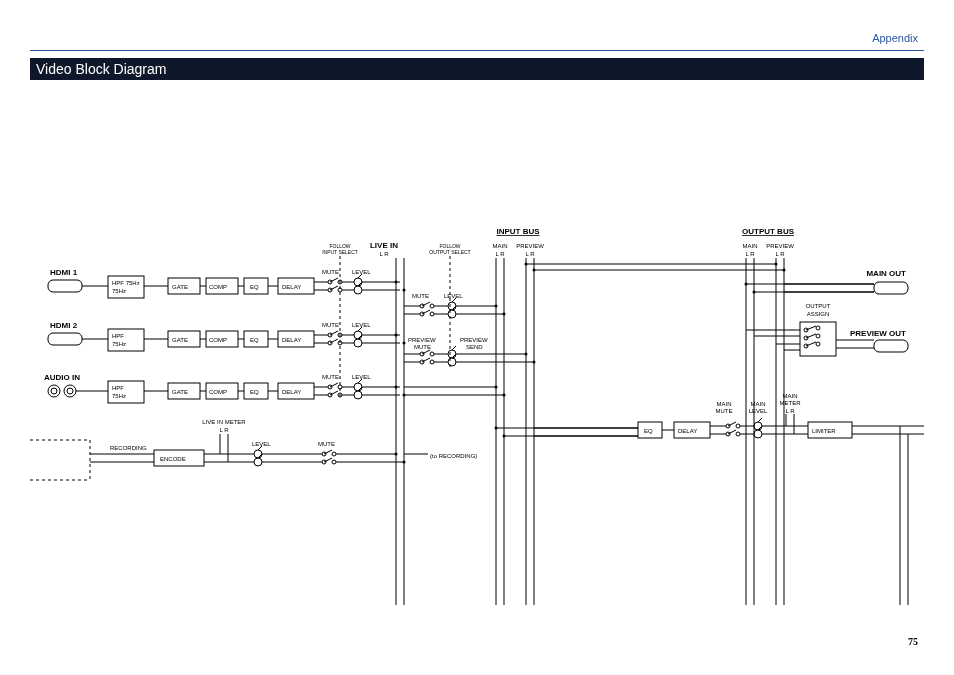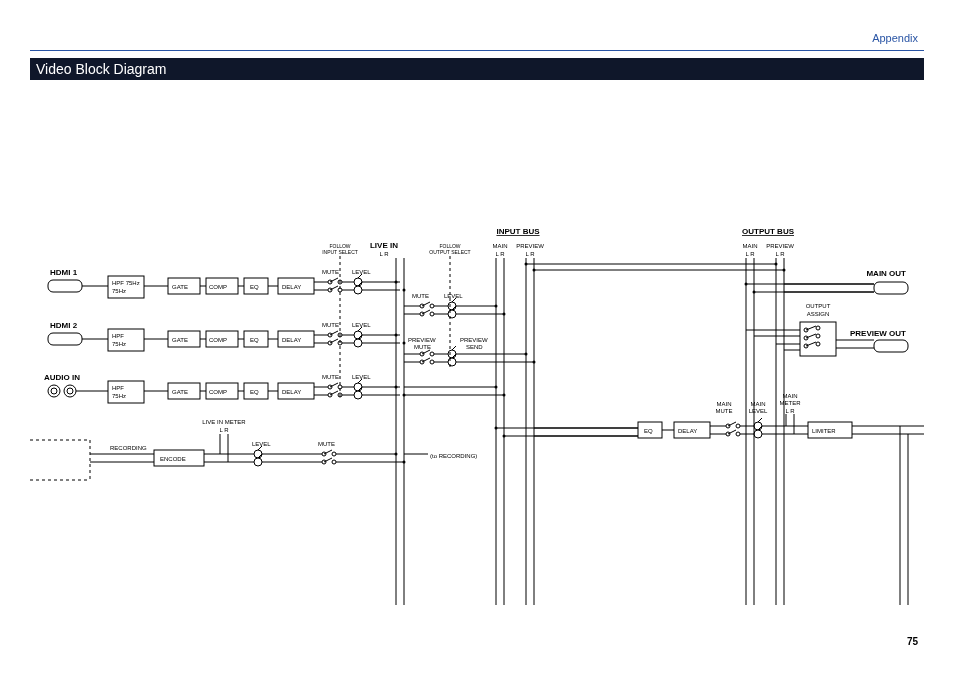--- a/index.html
+++ b/index.html
@@ -44,20 +44,21 @@
     line-height: 22px;
     padding-left: 6px;
     font-weight: 500;
   }
   .pagenum {
     position: absolute;
     bottom: 28px;
     right: 36px;
     font-size: 10px;
     font-weight: bold;
+    font-family: Liberation Serif, serif;
   }
   
   .diagram {
     position: absolute;
     top: 100px;
     left: 30px;
     right: 30px;
     bottom: 70px;
   }
   svg { width: 100%; height: 100%; }

